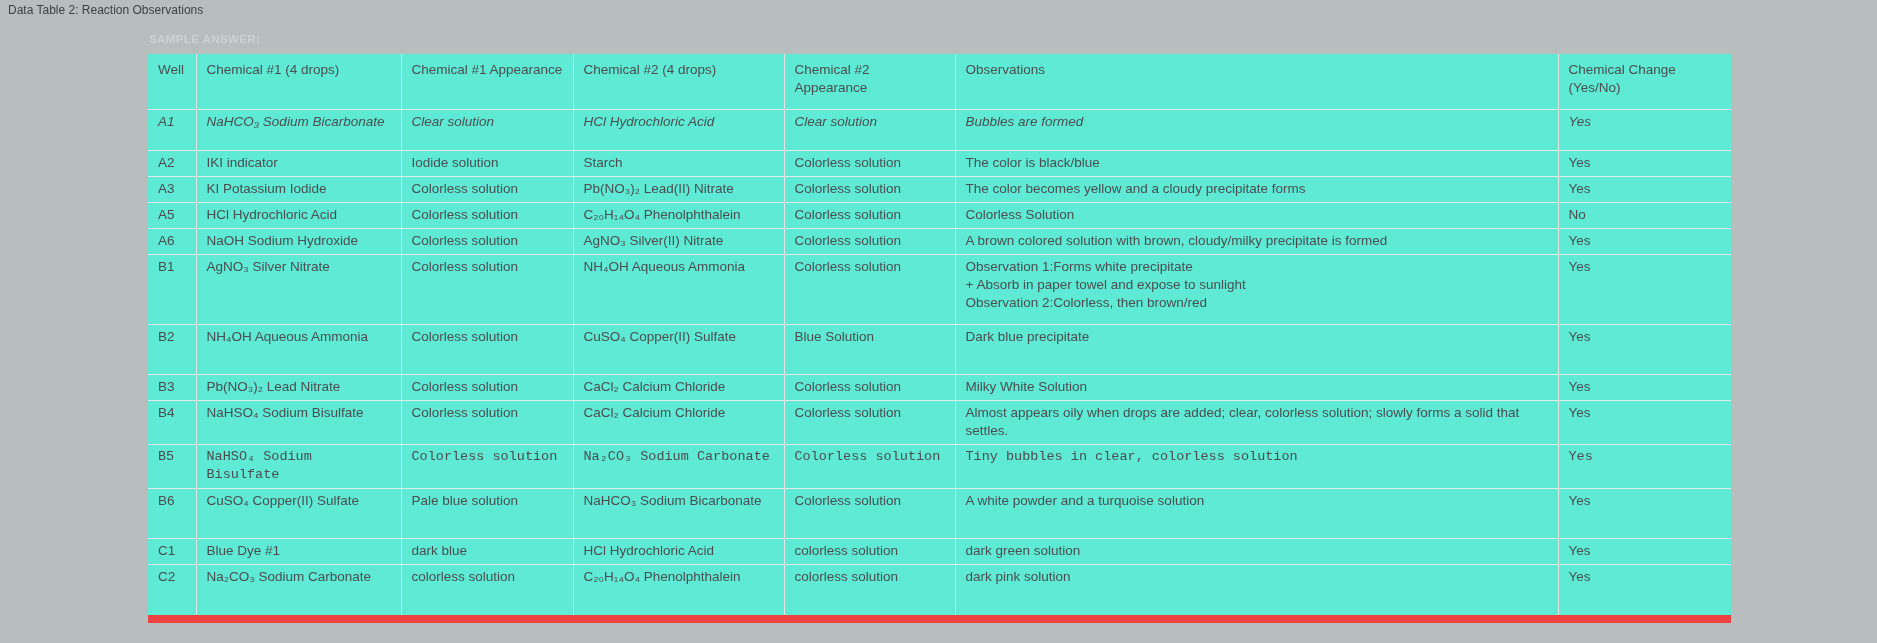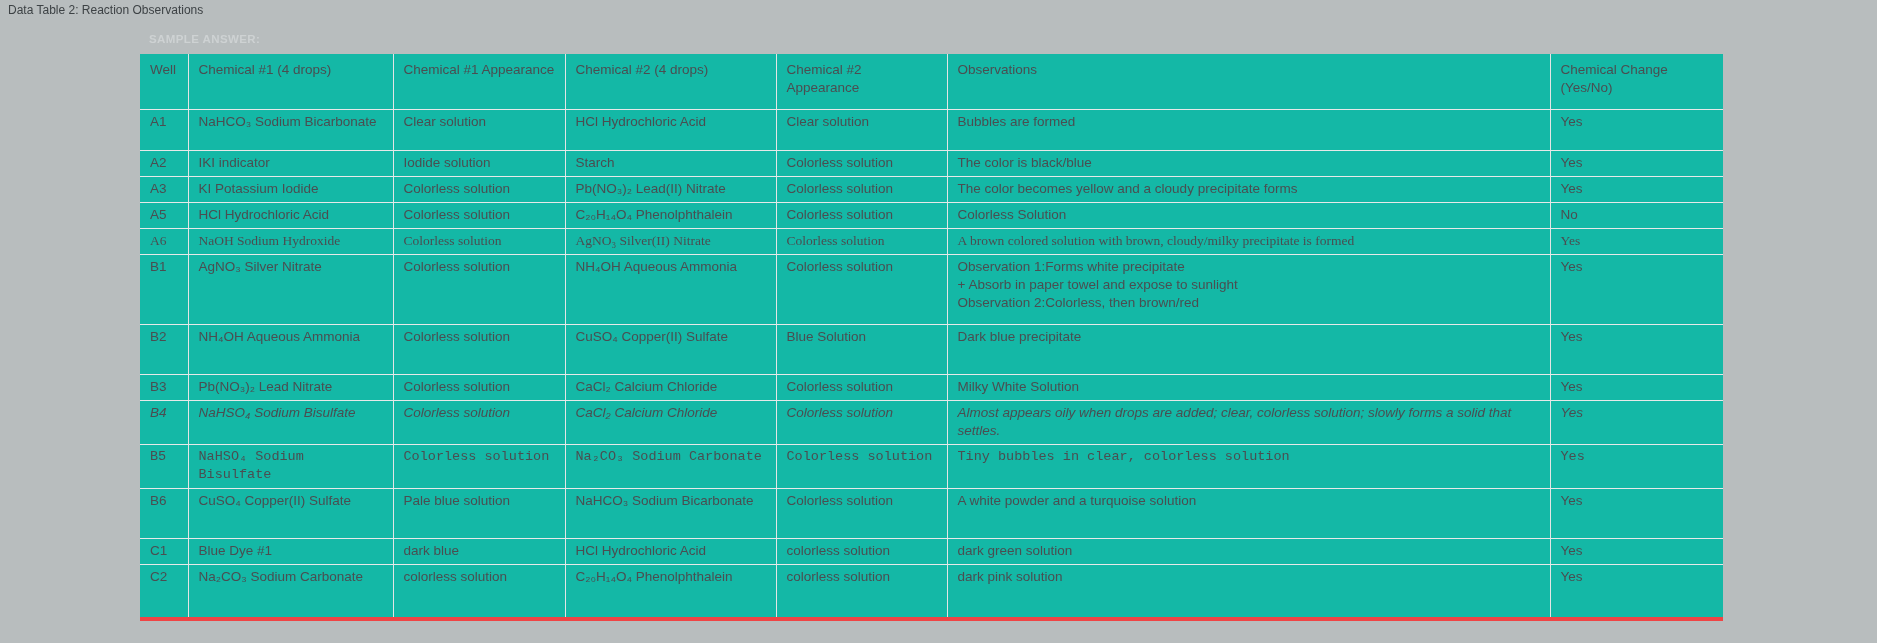--- a/index.html
+++ b/index.html
@@ -27,27 +27,27 @@
     left: 149px;
     top: 33px;
     font-size: 11.5px;
     font-weight: 600;
     letter-spacing: 0.4px;
     color: #ced2d3;
     text-transform: uppercase;
   }
   table.obs-table {
     position: absolute;
-    left: 140px;
+    left: 148px;
     top: 54px;
     width: 1583px;
     table-layout: fixed;
     border-collapse: collapse;
-    background: #14b8a6;
-    border-bottom: 4px solid #ef4444;
+    background: #5eead4;
+    border-bottom: 8px solid #ef4444;
   }
   table.obs-table th,
   table.obs-table td {
     font-size: 13.5px;
     font-weight: 400;
     color: #4a4e51;
     text-align: left;
     vertical-align: top;
     padding: 3px 10px 4px 10px;
     line-height: 18px;
@@ -90,21 +90,21 @@
         <th>Well</th>
         <th>Chemical #1 (4 drops)</th>
         <th>Chemical #1 Appearance</th>
         <th>Chemical #2 (4 drops)</th>
         <th>Chemical #2 Appearance</th>
         <th>Observations</th>
         <th>Chemical Change (Yes/No)</th>
       </tr>
   </thead>
   <tbody id="tableBody">
-      <tr style="height: 41px;">
+      <tr style="height: 41px; font-style: italic;">
         <td class="cell-well">A1</td>
         <td class="cell-chemical-1">NaHCO₃ Sodium Bicarbonate</td>
         <td class="cell-chemical-1-appearance">Clear solution</td>
         <td class="cell-chemical-2">HCl Hydrochloric Acid</td>
         <td class="cell-chemical-2-appearance">Clear solution</td>
         <td class="cell-observations">Bubbles are formed</td>
         <td class="cell-chemical-change">Yes</td>
       </tr>
       <tr style="height: 25px;">
         <td class="cell-well">A2</td>
@@ -126,21 +126,21 @@
       </tr>
       <tr style="height: 25px;">
         <td class="cell-well">A5</td>
         <td class="cell-chemical-1">HCl Hydrochloric Acid</td>
         <td class="cell-chemical-1-appearance">Colorless solution</td>
         <td class="cell-chemical-2">C₂₀H₁₄O₄ Phenolphthalein</td>
         <td class="cell-chemical-2-appearance">Colorless solution</td>
         <td class="cell-observations">Colorless Solution</td>
         <td class="cell-chemical-change">No</td>
       </tr>
-      <tr style="height: 26px; font-family: Liberation Serif, serif;">
+      <tr style="height: 26px;">
         <td class="cell-well">A6</td>
         <td class="cell-chemical-1">NaOH Sodium Hydroxide</td>
         <td class="cell-chemical-1-appearance">Colorless solution</td>
         <td class="cell-chemical-2">AgNO₃ Silver(II) Nitrate</td>
         <td class="cell-chemical-2-appearance">Colorless solution</td>
         <td class="cell-observations">A brown colored solution with brown, cloudy/milky precipitate is formed</td>
         <td class="cell-chemical-change">Yes</td>
       </tr>
       <tr style="height: 70px;">
         <td class="cell-well">B1</td>
@@ -164,21 +164,21 @@
       </tr>
       <tr style="height: 25px;">
         <td class="cell-well">B3</td>
         <td class="cell-chemical-1">Pb(NO₃)₂ Lead Nitrate</td>
         <td class="cell-chemical-1-appearance">Colorless solution</td>
         <td class="cell-chemical-2">CaCl₂ Calcium Chloride</td>
         <td class="cell-chemical-2-appearance">Colorless solution</td>
         <td class="cell-observations">Milky White Solution</td>
         <td class="cell-chemical-change">Yes</td>
       </tr>
-      <tr style="height: 33px; font-style: italic;">
+      <tr style="height: 33px;">
         <td class="cell-well">B4</td>
         <td class="cell-chemical-1">NaHSO₄ Sodium Bisulfate</td>
         <td class="cell-chemical-1-appearance">Colorless solution</td>
         <td class="cell-chemical-2">CaCl₂ Calcium Chloride</td>
         <td class="cell-chemical-2-appearance">Colorless solution</td>
         <td class="cell-observations">Almost appears oily when drops are added; clear, colorless solution; slowly forms a solid that settles.</td>
         <td class="cell-chemical-change">Yes</td>
       </tr>
       <tr style="height: 24px; font-family: Liberation Mono, monospace;">
         <td class="cell-well">B5</td>

